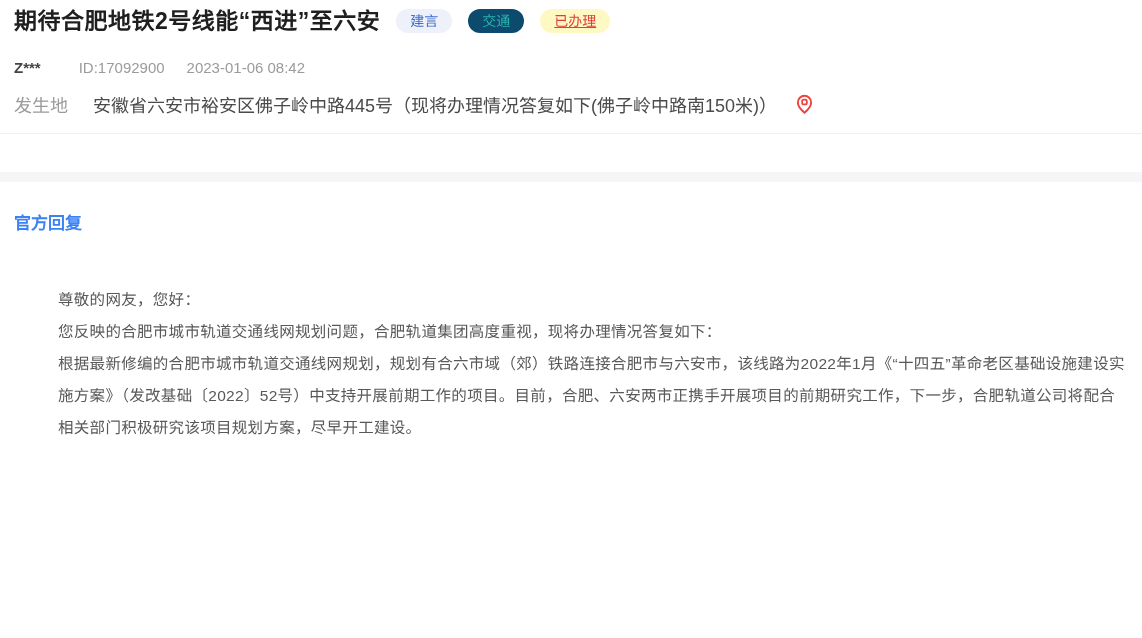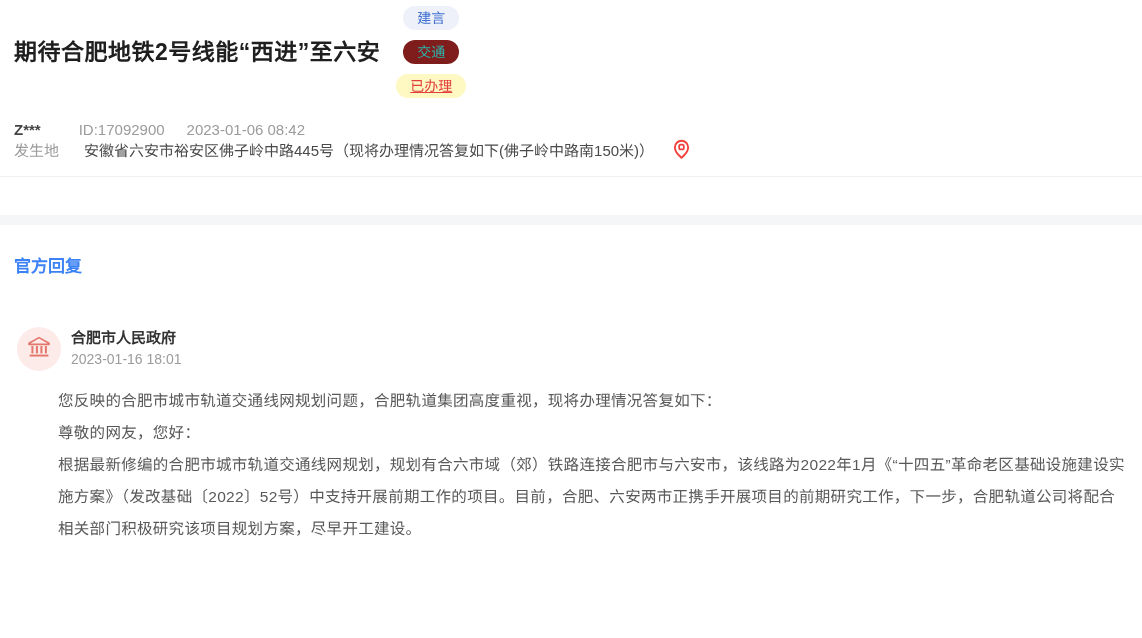--- a/index.html
+++ b/index.html
@@ -14,40 +14,40 @@
   
   .post-header { padding: 0 14px 16px 14px; border-bottom: 1px solid #f0f0f0; }
   .title-row { display: flex; align-items: center; gap: 12px; }
   .post-title {
     font-size: 23px;
     font-weight: bold;
     color: #1f1f1f;
     letter-spacing: 0.5px;
     line-height: 30px;
   }
-  .badges { display: flex; align-items: center; gap: 10px; margin-left: 4px; flex-direction: column; }
+  .badges { display: flex; align-items: center; gap: 16px; margin-left: 4px; }
   .badge {
     display: inline-block;
     font-size: 14px;
     line-height: 24px;
     padding: 0 14px;
     border-radius: 13px;
     cursor: pointer;
     white-space: nowrap;
   }
   .badge.b0 { color: #3d6fd0; background: #eef1f9; }
-  .badge.b1 { color: #2ab5ad; background: #7f1d1d; }
+  .badge.b1 { color: #2ab5ad; background: #0c4a6e; }
   .badge.b2 { color: #e23d3d; background: #fef9c3; text-decoration: underline; }
 
   .meta-row { display: flex; align-items: center; margin-top: 23px; font-size: 15px; }
   .username { color: #444; font-weight: bold; }
   .post-id { color: #9b9b9b; margin-left: 38px; }
   .post-time { color: #9b9b9b; margin-left: 22px; }
 
-  .loc-row { display: flex; align-items: center; font-size: 15px; }
+  .loc-row { display: flex; align-items: center; margin-top: 15px; font-size: 18px; }
   .loc-label { color: #9b9b9b; }
   .loc-value { color: #4a4a4a; margin-left: 25px; }
   .pin { margin-left: 18px; display: inline-flex; align-items: center; cursor: pointer; }
 
   
   .post-body {
     padding: 20px 14px 0 14px;
     font-size: 15.5px;
     line-height: 32px;
     color: #595959;
@@ -116,41 +116,23 @@
     </div>
   </div>
 
 
   <div class="section-divider"></div>
 
   <div class="reply-section">
     <h2 class="reply-heading">官方回复</h2>
 
     <div class="reply">
-      <div class="reply-head">
-        <div class="avatar">
-          <span>
-            <svg width="24" height="24" viewBox="0 0 24 24" fill="#e4756a">
-              <path d="M12 2.6L22 8.2v1.2H2V8.2L12 2.6z" fill="none" stroke="#e4756a" stroke-width="1.6" stroke-linejoin="round"></path>
-              <rect x="4.4" y="11" width="2" height="7.4"></rect>
-              <rect x="8.9" y="11" width="2" height="7.4"></rect>
-              <rect x="13.4" y="11" width="2" height="7.4"></rect>
-              <rect x="17.9" y="11" width="2" height="7.4"></rect>
-              <rect x="2.6" y="19.6" width="18.8" height="1.9"></rect>
-            </svg>
-          </span>
-        </div>
-        <div class="reply-author-col">
-          <div class="reply-author">合肥市人民政府</div>
-          <div class="reply-time">2023-01-16 18:01</div>
-        </div>
-      </div>
 
       <div class="reply-body">
+        <div class="reply-p">尊敬的网友，您好：</div>
         <div class="reply-p">您反映的合肥市城市轨道交通线网规划问题，合肥轨道集团高度重视，现将办理情况答复如下：</div>
-        <div class="reply-p">尊敬的网友，您好：</div>
         <div class="reply-p">根据最新修编的合肥市城市轨道交通线网规划，规划有合六市域（郊）铁路连接合肥市与六安市，该线路为2022年1月《“十四五”革命老区基础设施建设实施方案》（发改基础〔2022〕52号）中支持开展前期工作的项目。目前，合肥、六安两市正携手开展项目的前期研究工作，下一步，合肥轨道公司将配合相关部门积极研究该项目规划方案，尽早开工建设。</div>
 
       </div>
     </div>
   </div>
 
 </div>
 
 </body></html>

